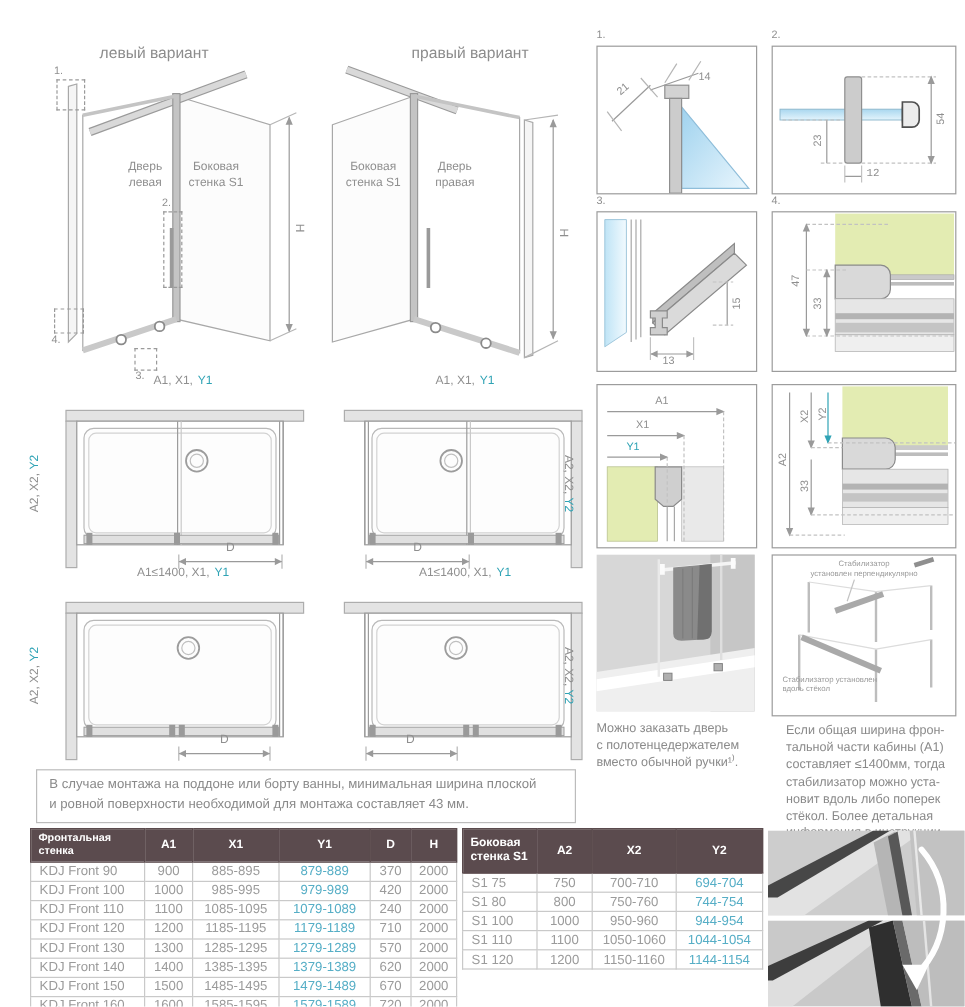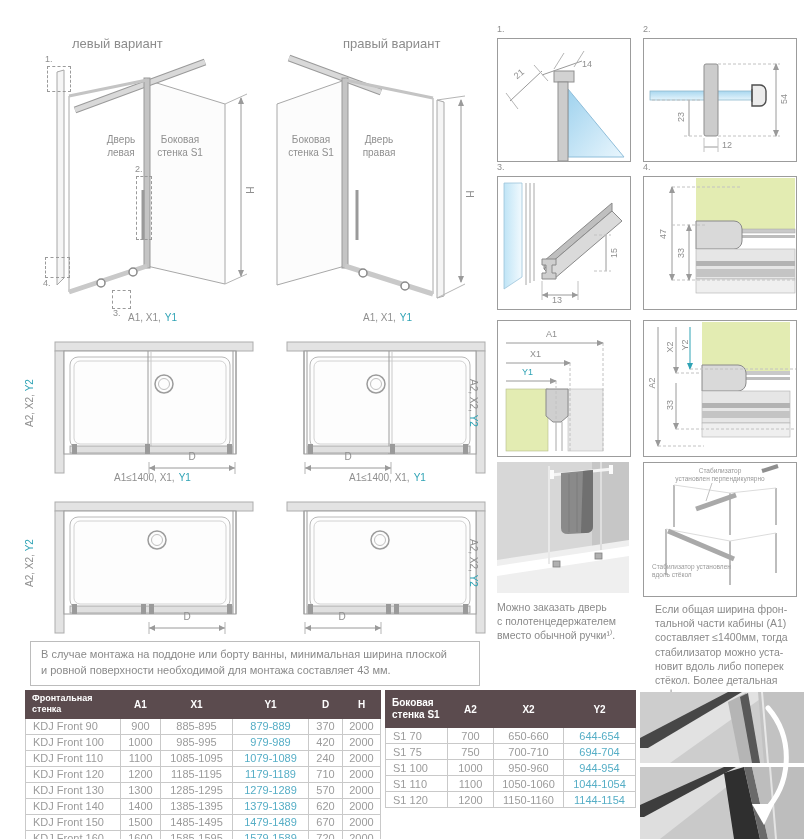--- a/index.html
+++ b/index.html
@@ -30,21 +30,21 @@
   .tbl td{border:1px solid #c9c9c9;font-size:11px;color:#9b9b9b;text-align:center;height:15px;padding:0 2px;}
   .tbl td.name{text-align:left;padding-left:7px;}
   .tbl td.val{color:#56aec6;}
   .slbl{position:absolute;font-size:6.5px;line-height:1.3;color:#9a9a9a;white-space:pre-line;}
 </style>
 </head>
 <body>
 
 <div class="page">
 
-  <div class="abs title" style="left:72px;top:36px;">левый вариант</div>
+  <div class="abs title" style="left:83px;top:36px;">левый вариант</div>
   <div class="abs title" style="left:343px;top:36px;text-align:right;">правый вариант</div>
 
   <div class="abs" style="left:35px;top:52px;width:225px;height:268px;">
     <svg width="225" height="268" viewBox="0 0 225 268">
       <polygon points="22,20 29,18 29,226 22,233" fill="#f5f5f5" stroke="#a8a8a8"></polygon>
       <polygon points="34,44 112,28 112,214 34,240" fill="#ffffff" stroke="#a8a8a8"></polygon>
       <polygon points="112,28 190,52 190,232 112,214" fill="#fcfcfc" stroke="#a8a8a8"></polygon>
       <line x1="40" y1="58" x2="170" y2="10" stroke="#9a9a9a" stroke-width="7"></line>
       <line x1="40" y1="58" x2="170" y2="10" stroke="#d9d9d9" stroke-width="5"></line>
       <rect x="109" y="26" width="6" height="190" fill="#c4c4c4" stroke="#999"></rect>
@@ -143,21 +143,21 @@
       <polygon points="129,91 132,98 135,91" fill="#9a9a9a"></polygon>
       <line x1="45" y1="61" x2="45" y2="97" stroke="#9a9a9a"></line>
       <line x1="8" y1="61" x2="58" y2="61" stroke="#c2c2c2" stroke-dasharray="3,2"></line>
       <line x1="40" y1="97" x2="60" y2="97" stroke="#c2c2c2" stroke-dasharray="3,2"></line>
       <line x1="60" y1="108" x2="74" y2="108" stroke="#9a9a9a"></line>
       <line x1="60" y1="99" x2="60" y2="113" stroke="#c2c2c2"></line>
       <line x1="74" y1="99" x2="74" y2="113" stroke="#c2c2c2"></line>
     </svg>
     <div class="vdim" style="left:140px;top:60px;">54</div>
     <div class="vdim" style="left:37px;top:78px;">23</div>
-    <div class="abs dim" style="left:78px;top:101px;">12</div>
+    <div class="abs dim" style="left:78px;top:101px;font-family:Liberation Mono, monospace;">12</div>
   </div>
 
   <div class="abs num" style="left:497px;top:162px;">3.</div>
   <div class="dbox" style="left:497px;top:176px;width:132px;height:132px;">
     <svg width="132" height="132" viewBox="0 0 132 132">
       <defs>
           <linearGradient id="gl3" x1="0" y1="0" x2="1" y2="0">
         <stop offset="0" stop-color="#bfe4f6"></stop>
             <stop offset="1" stop-color="#f2fafe"></stop>
           </linearGradient>
@@ -534,30 +534,30 @@
       <tr>
         <th class="left" style="height:32px;">Боковая
 стенка S1</th>
         <th>A2</th>
         <th>X2</th>
         <th>Y2</th>
       </tr>
     </thead>
     <tbody>
       <tr>
-          <td class="name">S1 70</td>
-          <td>700</td>
-          <td>650-660</td>
-          <td class="val">644-654</td>
-        </tr>
-      <tr>
           <td class="name">S1 75</td>
           <td>750</td>
           <td>700-710</td>
           <td class="val">694-704</td>
+        </tr>
+      <tr>
+          <td class="name">S1 80</td>
+          <td>800</td>
+          <td>750-760</td>
+          <td class="val">744-754</td>
         </tr>
       <tr>
           <td class="name">S1 100</td>
           <td>1000</td>
           <td>950-960</td>
           <td class="val">944-954</td>
         </tr>
       <tr>
           <td class="name">S1 110</td>
           <td>1100</td>

